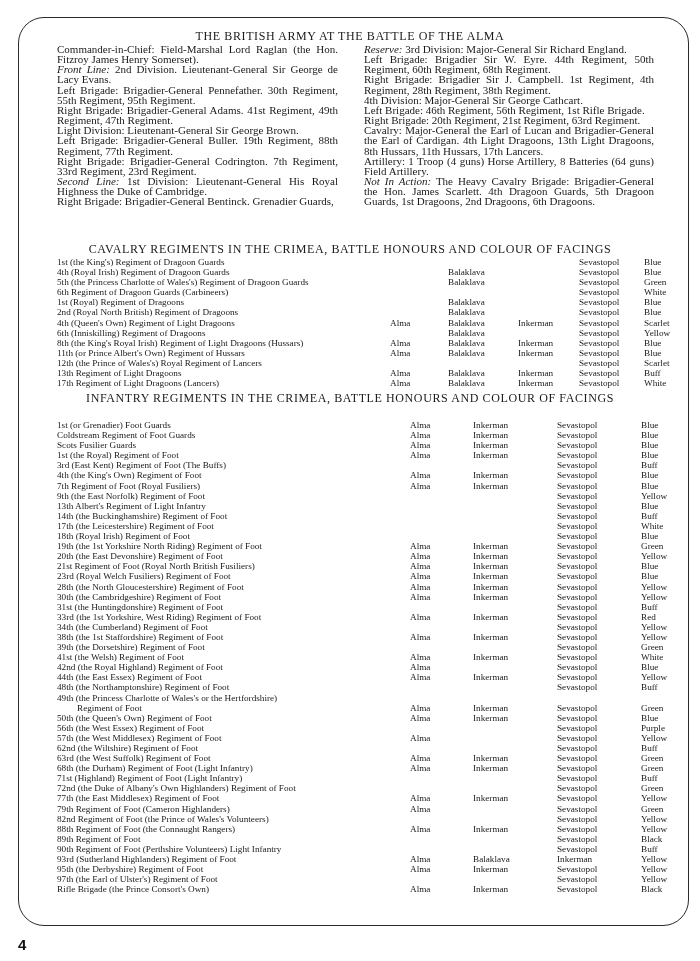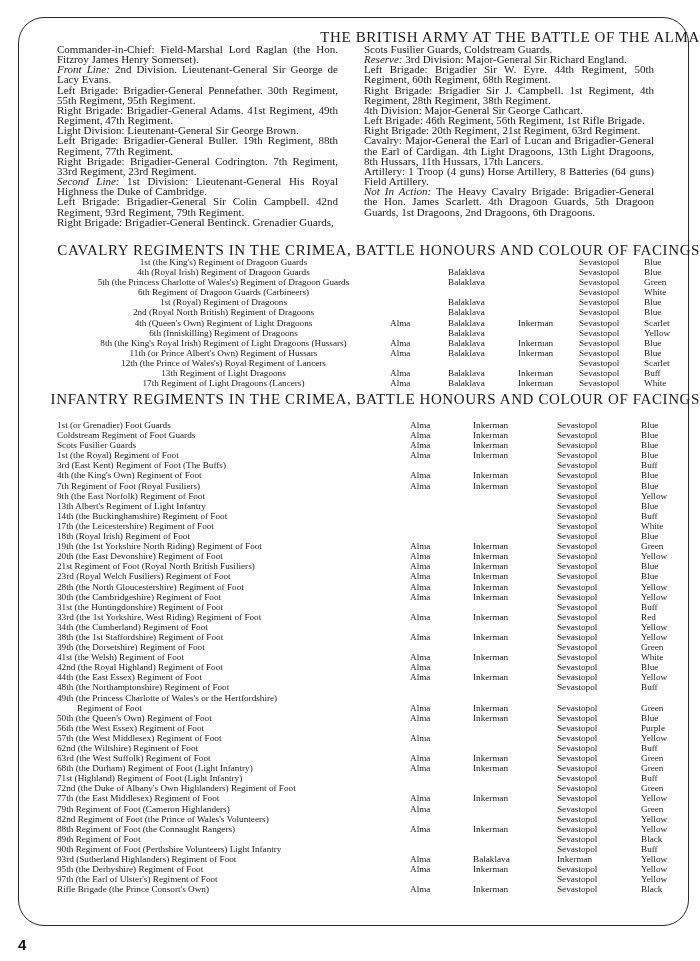--- a/index.html
+++ b/index.html
@@ -2,28 +2,28 @@
 <html><head>
 <meta charset="utf-8">
 <style>
   html, body { margin:0; padding:0; background:#ffffff; }
   body { width:700px; height:961px; position:relative; overflow:hidden;
          font-family:"Liberation Serif","DejaVu Serif",serif; color:#1a1a1a; }
   .frame { position:absolute; left:18px; top:17px; width:671px; height:909px;
            border:1.6px solid #2a2a2a; border-radius:26px; box-sizing:border-box; }
   .page-number { position:absolute; left:18px; top:936px; font-family:"Liberation Sans","DejaVu Sans",sans-serif;
                  font-size:15px; font-weight:bold; color:#111; }
-  .section-title { position:absolute; left:0; width:700px; text-align:right;
-                   font-size:15px; letter-spacing:0.6px; font-variant:small-caps; text-transform:uppercase; }
+  .section-title { position:absolute; left:0; width:700px; text-align:center;
+                   font-size:12px; letter-spacing:0.6px; font-variant:small-caps; text-transform:uppercase; }
   .col { position:absolute; font-size:11px; line-height:10.15px; text-align:justify; }
   .col p { margin:0; }
   .col i { font-style:italic; }
   table.regs { position:absolute; left:57px; border-collapse:collapse; font-size:9.2px; }
   table.regs td { padding:0; height:10.1px; line-height:10.1px; white-space:nowrap; vertical-align:top; }
-  .cav td.c-name { width:333px;text-align:center; }
+  .cav td.c-name { width:333px; }
   .cav td.c-alma { width:58px; }
   .cav td.c-bal { width:70px; }
   .cav td.c-ink { width:61px; }
   .cav td.c-sev { width:65px; }
   .inf td.c-name { width:333px;font-family:Liberation Serif, serif; }
   .inf td.c-alma { width:63px; }
   .inf td.c-ink { width:84px; }
   .inf td.c-sev { width:84px; }
   .indent { padding-left:20px !important; }
 </style>
@@ -36,25 +36,23 @@
 
 <div class="col" id="army-left" style="left:57px; top:44px; width:281px;">
     <p><span>Commander-in-Chief: Field-Marshal Lord Raglan (the Hon. Fitzroy James Henry Somerset).</span></p>
     <p><i>Front Line:</i><span> 2nd Division. Lieutenant-General Sir George de Lacy Evans.</span></p>
     <p><span>Left Brigade: Brigadier-General Pennefather. 30th Regiment, 55th Regiment, 95th Regiment.</span></p>
     <p><span>Right Brigade: Brigadier-General Adams. 41st Regiment, 49th Regiment, 47th Regiment.</span></p>
     <p><span>Light Division: Lieutenant-General Sir George Brown.</span></p>
     <p><span>Left Brigade: Brigadier-General Buller. 19th Regiment, 88th Regiment, 77th Regiment.</span></p>
     <p><span>Right Brigade: Brigadier-General Codrington. 7th Regiment, 33rd Regiment, 23rd Regiment.</span></p>
     <p><i>Second Line:</i><span> 1st Division: Lieutenant-General His Royal Highness the Duke of Cambridge.</span></p>
-    <p><span>Left Brigade: Brigadier-General Sir Colin Campbell. 42nd Regiment, 93rd Regiment, 79th Regiment.</span></p>
     <p><span>Right Brigade: Brigadier-General Bentinck. Grenadier Guards,</span></p>
   </div>
 <div class="col" id="army-right" style="left:364px; top:44px; width:290px;">
-    <p><span>Scots Fusilier Guards, Coldstream Guards.</span></p>
     <p><i>Reserve:</i><span> 3rd Division: Major-General Sir Richard England.</span></p>
     <p><span>Left Brigade: Brigadier Sir W. Eyre. 44th Regiment, 50th Regiment, 60th Regiment, 68th Regiment.</span></p>
     <p><span>Right Brigade: Brigadier Sir J. Campbell. 1st Regiment, 4th Regiment, 28th Regiment, 38th Regiment.</span></p>
     <p><span>4th Division: Major-General Sir George Cathcart.</span></p>
     <p><span>Left Brigade: 46th Regiment, 56th Regiment, 1st Rifle Brigade.</span></p>
     <p><span>Right Brigade: 20th Regiment, 21st Regiment, 63rd Regiment.</span></p>
     <p><span>Cavalry: Major-General the Earl of Lucan and Brigadier-General the Earl of Cardigan. 4th Light Dragoons, 13th Light Dragoons, 8th Hussars, 11th Hussars, 17th Lancers.</span></p>
     <p><span>Artillery: 1 Troop (4 guns) Horse Artillery, 8 Batteries (64 guns) Field Artillery.</span></p>
     <p><i>Not In Action:</i><span> The Heavy Cavalry Brigade: Brigadier-General the Hon. James Scarlett. 4th Dragoon Guards, 5th Dragoon Guards, 1st Dragoons, 2nd Dragoons, 6th Dragoons.</span></p>
   </div>

